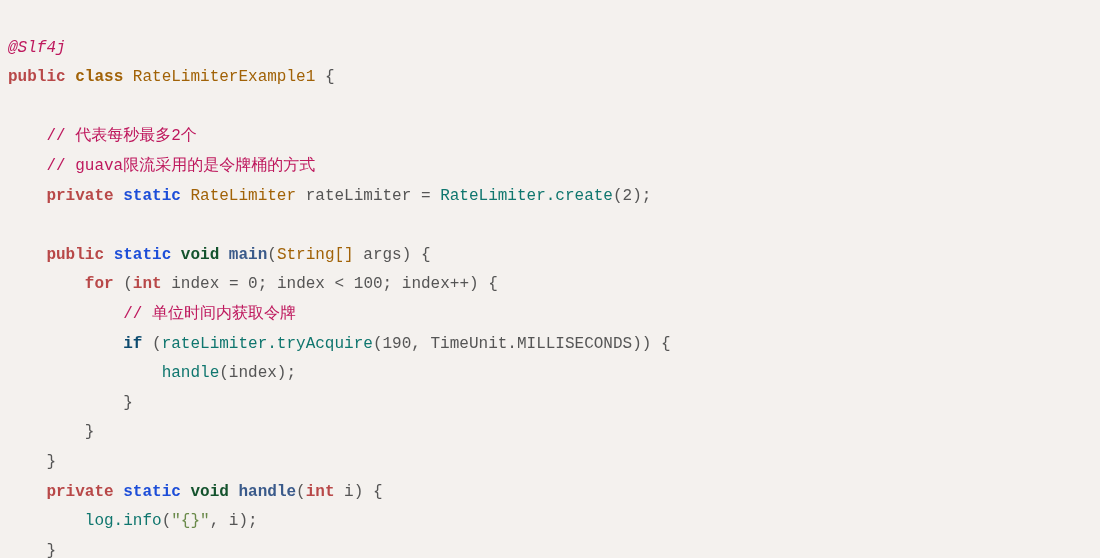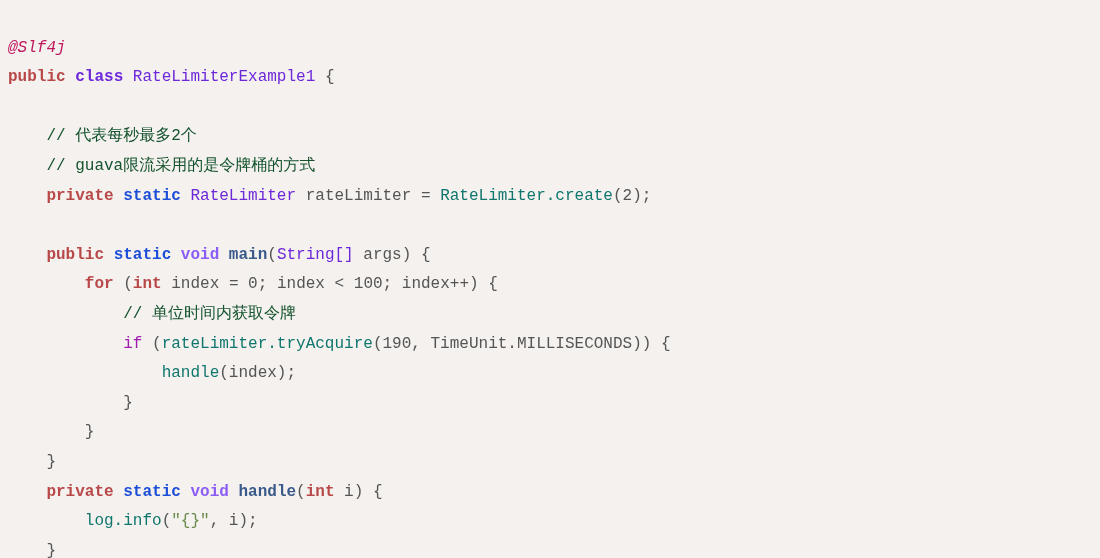--- a/index.html
+++ b/index.html
@@ -12,29 +12,29 @@
       line-height: 1.85;
       padding: 4px 8px;
       color: #555;
       overflow: hidden;
     }
     .code-block { white-space: pre; }
     .annotation { color: #be185d; font-style: italic; }
     .kw-public { color: #b84848; font-weight: bold; }
     .kw-private { color: #b84848; font-weight: bold; }
     .kw-static { color: #1d4ed8; font-weight: bold; }
-    .kw-void { color: #8b5cf6; font-weight: bold; }
-    .kw-class { color: #6d28d9; font-weight: bold; }
+    .kw-void { color: #14532d; font-weight: bold; }
+    .kw-class { color: #a16207; font-weight: bold; }
     .kw-for { color: #b84848; font-weight: bold; margin-top: 31px; }
-    .kw-if { color: #a21caf; font-weight: normal; margin-top: 23px; }
+    .kw-if { color: #0c4a6e; font-weight: bold; margin-top: 23px; }
     .kw-int { color: #b84848; font-weight: bold; margin-top: 13px; }
-    .type { color: #6d28d9; }
+    .type { color: #a16207; }
     .method-def { color: #3a5a8a; font-weight: bold; }
     .method-call { color: #0f766e; }
-    .comment { color: #14532d; margin-top: 24px; }
+    .comment { color: #be185d; margin-top: 24px; }
     .num { color: #555; }
     .str { color: #6a8a4a; }
     .punct { color: #555; }
     .ident { color: #555; }
     .brace { color: #555; }
   </style>
 </head>
 <body>
 
 <div class="code-block">

